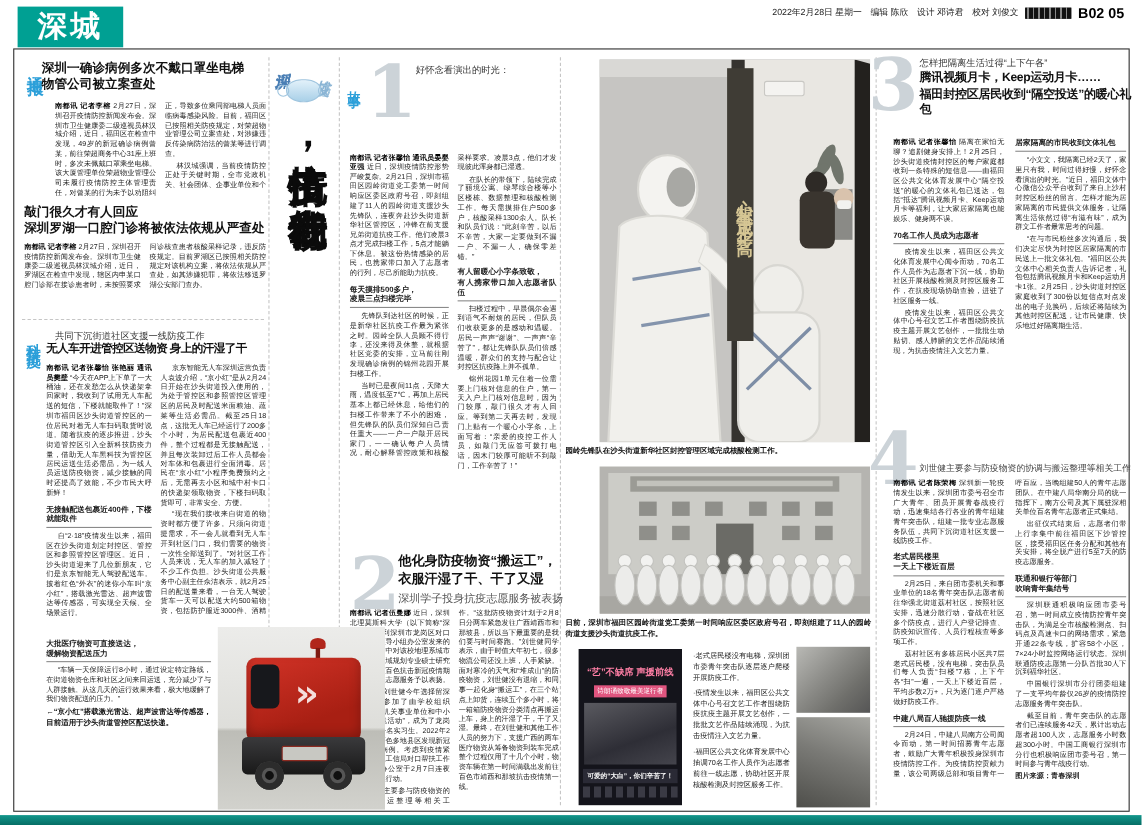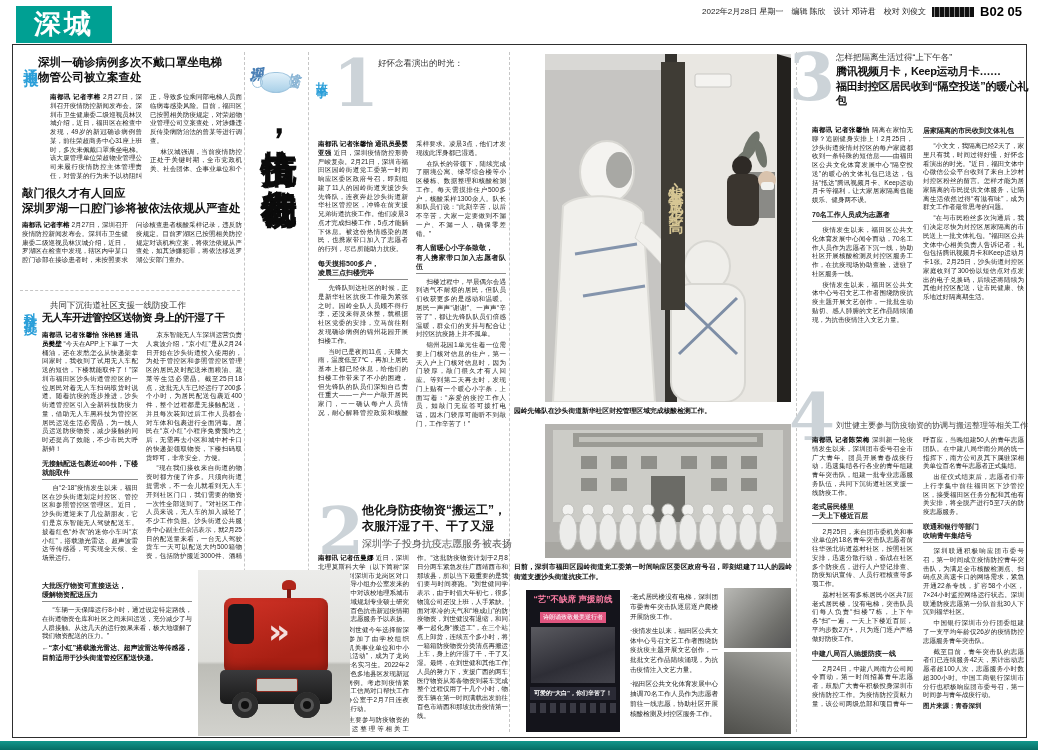--- a/index.html
+++ b/index.html
@@ -51,21 +51,21 @@
   .vheadline{left:250px;top:120px;width:58px;height:414px;writing-mode:vertical-rl;
     text-orientation:upright;font-size:36px;font-weight:900;color:#0b0b0b;line-height:58px;
     letter-spacing:1px;font-family:"DejaVu Sans","Liberation Sans",sans-serif;}
   
   .photo{background:#cfcfcc;overflow:hidden;z-index:2;}
   .banner-overlay{position:absolute;left:116px;top:8px;width:24px;height:240px;background:#3f3c35;
     writing-mode:vertical-rl;text-orientation:upright;color:#d6c694;font-size:15px;font-weight:700;
     letter-spacing:6px;padding-top:8px;text-align:center;}
   .mini{background:linear-gradient(135deg,#b9b9b5 0%,#8e8e8a 40%,#6f6f6b 70%,#555 100%);z-index:2;}
   .poster{left:526px;top:590px;width:94px;height:142px;background:#14141b;color:#fff;z-index:2;
-    padding:4px 4px;box-sizing:border-box;text-align:center;}
+    padding:16px 4px;box-sizing:border-box;text-align:center;}
   .poster .pt{color:#ff7fa6;font-weight:900;font-size:8.5px;line-height:1.3;}
   .poster .ps{display:inline-block;background:#e0557f;color:#fff;font-size:6px;padding:1px 3px;margin-top:2px;}
   .poster .pimg{height:56px;margin:4px 1px;background:linear-gradient(160deg,#5a5a60,#2e2e36 60%,#44444c);}
   .poster .pband{background:#2a2a35;color:#fff;font-size:6px;font-weight:700;padding:2px 1px;}
   .poster .pfoot{margin-top:3px;height:10px;
     background:repeating-linear-gradient(90deg,#3a3a44 0 6px,#14141b 6px 10px);}
   .bullets{font-size:6.6px;line-height:1.5;text-align:justify;color:#222;}
   .bullets p{margin:0 0 4px;}
   
   .robot-photo{left:198px;top:570px;width:152px;height:166px;z-index:3;

